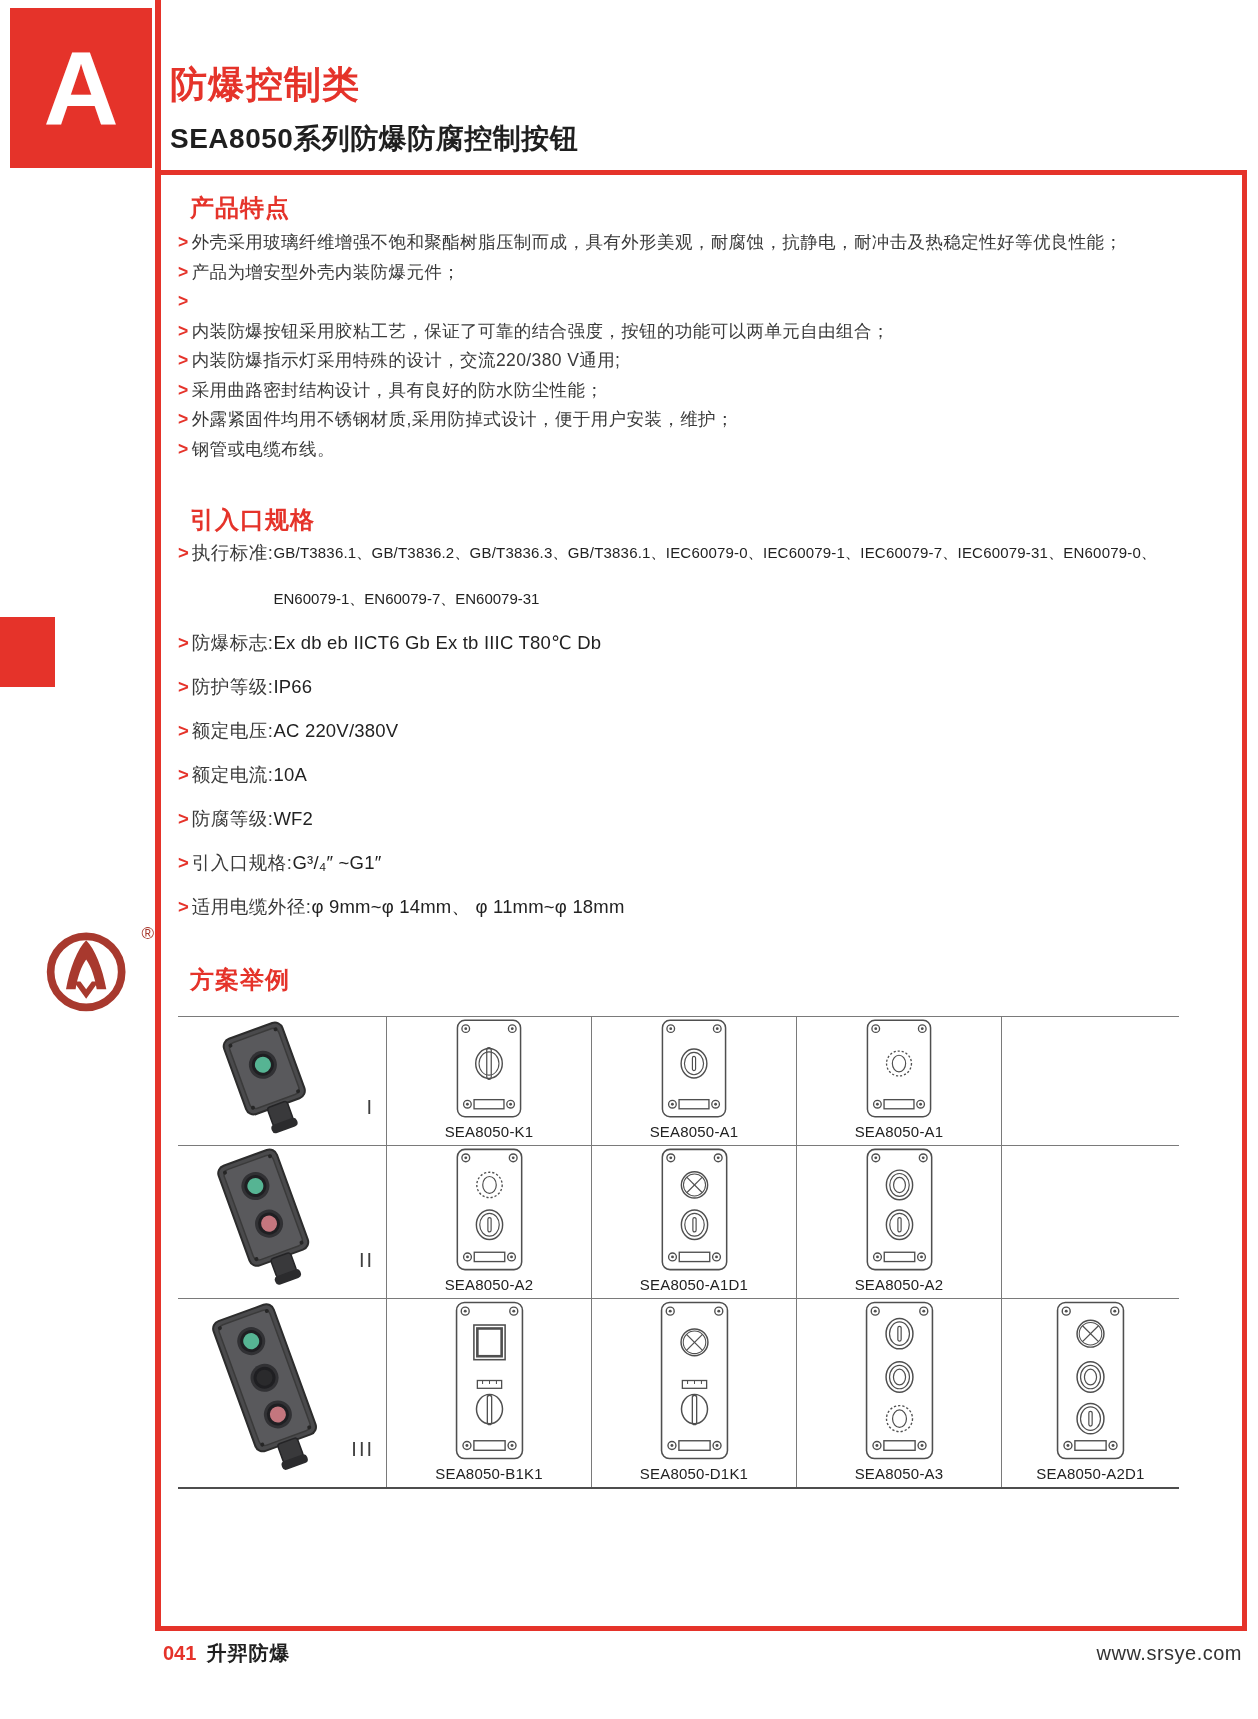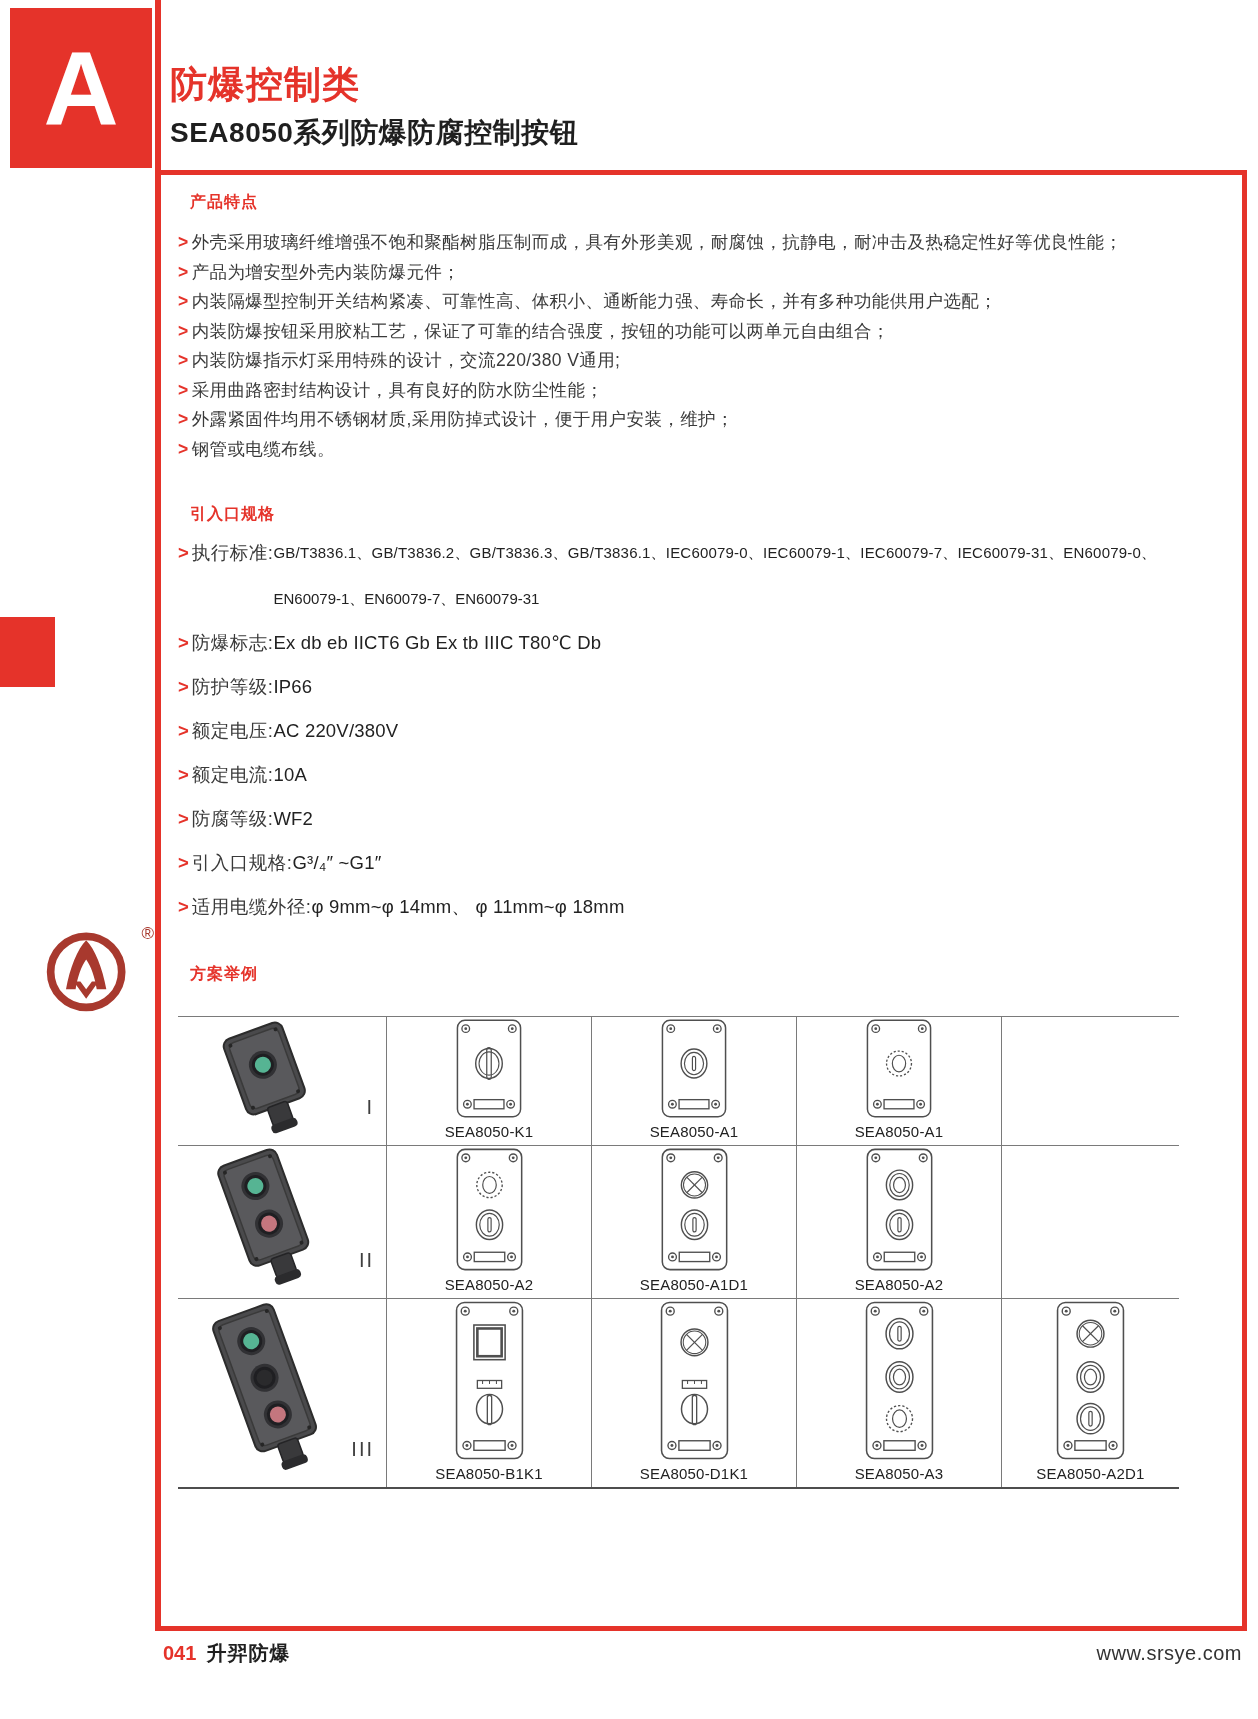--- a/index.html
+++ b/index.html
@@ -11,24 +11,24 @@
          display:flex;align-items:center;justify-content:center;}
   .a-box span{color:#fff;font-size:104px;font-weight:700;line-height:1;}
   .vline-left{position:absolute;left:155px;top:0;width:6px;height:1630px;background:#e5332a;}
   .hline-top{position:absolute;left:161px;top:170px;width:1086px;height:5px;background:#e5332a;}
   .vline-right{position:absolute;left:1242px;top:170px;width:5px;height:1460px;background:#e5332a;}
   .hline-bottom{position:absolute;left:155px;top:1626px;width:1092px;height:5px;background:#e5332a;}
   .red-tab{position:absolute;left:0;top:617px;width:55px;height:70px;background:#e5332a;}
 
   
   .cat-title{position:absolute;left:170px;top:60px;font-size:37px;font-weight:600;color:#e5332a;letter-spacing:1px;}
-  .prod-title{position:absolute;left:170px;top:114px;font-size:28px;font-weight:600;color:#1f1f1f;letter-spacing:0.5px;}
-
-  
-  .sec-head{position:absolute;left:190px;font-size:16px;font-weight:600;color:#e5332a;letter-spacing:1px;}
+  .prod-title{position:absolute;left:170px;top:120px;font-size:28px;font-weight:600;color:#1f1f1f;letter-spacing:0.5px;}
+
+  
+  .sec-head{position:absolute;left:190px;font-size:24px;font-weight:600;color:#e5332a;letter-spacing:1px;}
   #feat-head{top:192px;} #spec-head{top:504px;} #scheme-head{top:964px;}
 
   
   .features{position:absolute;left:178px;top:232px;width:1050px;}
   .feat{display:flex;align-items:flex-start;margin-bottom:9.5px;font-size:17.5px;line-height:20px;color:#3a3a3a;letter-spacing:0.4px;}
   .gt{color:#e5332a;font-weight:700;margin-right:3px;flex:0 0 auto;}
 
   
   .specs{position:absolute;left:178px;top:542px;width:1062px;}
   .spec-row{display:flex;align-items:flex-start;margin-bottom:22px;font-size:18.5px;line-height:22px;}
@@ -157,21 +157,20 @@
     <div class="feat">
         <span class="gt">&gt;</span>
         <span>外壳采用玻璃纤维增强不饱和聚酯树脂压制而成，具有外形美观，耐腐蚀，抗静电，耐冲击及热稳定性好等优良性能；</span>
       </div>
     <div class="feat">
         <span class="gt">&gt;</span>
         <span>产品为增安型外壳内装防爆元件；</span>
       </div>
     <div class="feat">
         <span class="gt">&gt;</span>
-        <span>内装隔爆型控制开关结构紧凑、可靠性高、体积小、通断能力强、寿命长，并有多种功能供用户选配；</span>
       </div>
     <div class="feat">
         <span class="gt">&gt;</span>
         <span>内装防爆按钮采用胶粘工艺，保证了可靠的结合强度，按钮的功能可以两单元自由组合；</span>
       </div>
     <div class="feat">
         <span class="gt">&gt;</span>
         <span>内装防爆指示灯采用特殊的设计，交流220/380 V通用;</span>
       </div>
     <div class="feat">

